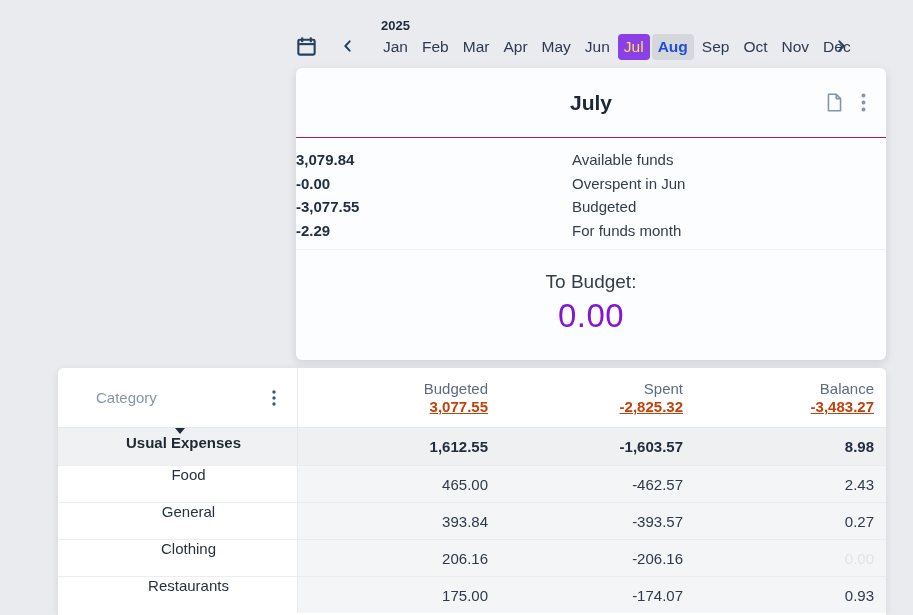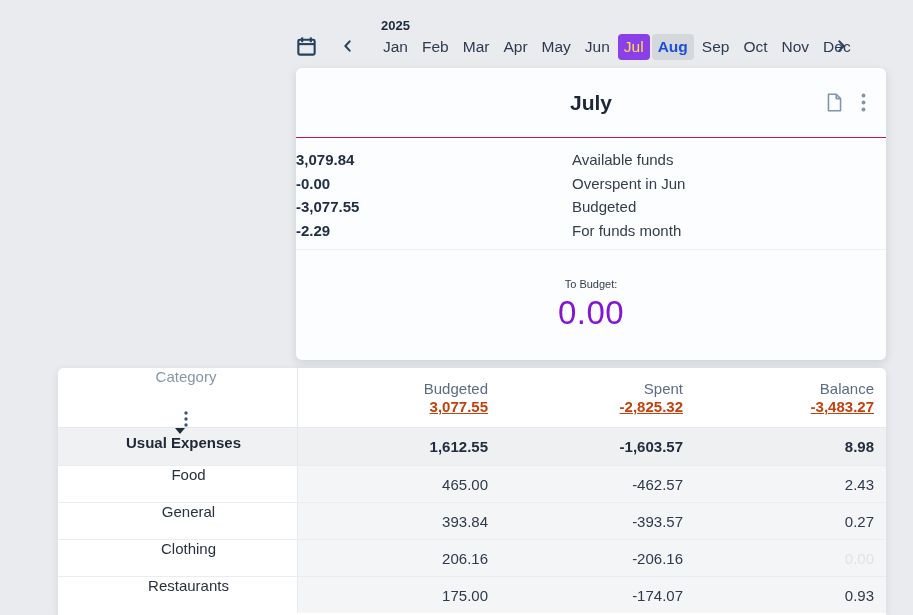--- a/index.html
+++ b/index.html
@@ -37,34 +37,34 @@
   .card-title{font-size:21px;font-weight:600;color:#1d2737;}
   .card-icons{position:absolute;right:20px;top:0;height:100%;display:flex;align-items:center;gap:17px;color:#8094aa;}
   .card-icons button{color:#8094aa;display:flex;align-items:center;}
 
   .summary{height:112px;border-bottom:1px solid #edeff3;padding-top:10px;box-sizing:border-box;}
   .sum-row{display:flex;height:23.5px;align-items:center;font-size:15px;}
   .sum-value{width:261px;text-align:left;font-weight:700;color:#222e44;}
   .sum-label{margin-left:15px;color:#333d4b;}
 
   .to-budget{text-align:center;padding-top:21px;}
-  .tb-label{font-size:11px;color:#333d4b;margin-top:7px;}
+  .tb-label{font-size:19px;color:#333d4b;}
   .tb-value{font-size:33px;color:var(--tb-purple);margin-top:4px;letter-spacing:.5px;}
 
   
   .budget-table{
     position:absolute;left:58px;top:368px;width:828px;height:247px;
     background:#ffffff;border-radius:6px 6px 0 0;overflow:hidden;
     box-shadow:0 2px 8px rgba(25,35,55,.09);
     font-size:15px;
   }
   .t-header{display:grid;grid-template-columns:240px 190px 195px 203px;height:60px;
     border-bottom:1px solid #e5e8ec;box-sizing:border-box;background:#fff;}
   .cat-head{border-right:1px solid #e5e8ec;display:flex;align-items:center;
-    justify-content:space-between;padding:0 21px 0 38px;flex-direction:column;}
+    justify-content:space-between;padding:0 21px 0 38px;}
   .cat-head .lbl{color:#8896a8;font-size:15px;}
   .col-head{display:flex;flex-direction:column;justify-content:center;align-items:flex-end;}
   .col-head.last{padding-right:12px;}
   .col-label{color:#5c6c82;}
   .col-total{font-weight:700;color:#c2410c;margin-top:1px;text-decoration:underline;}
 
   .t-row{display:grid;grid-template-columns:240px 190px 195px 203px;height:37px;box-sizing:border-box;border-top:1px solid #eaecef;}
   .t-row:first-of-type{border-top:none;}
   .cell{display:flex;align-items:center;box-sizing:border-box;}
   .name-cell{padding-left:22px;background:#ffffff;border-right:1px solid #e5e8ec;color:#27313f;flex-direction:column;}

